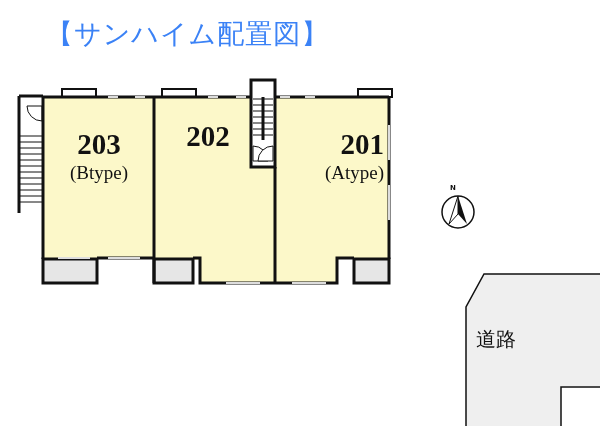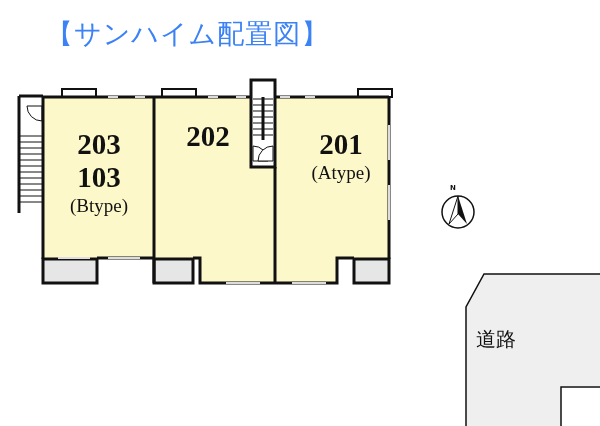--- a/index.html
+++ b/index.html
@@ -112,24 +112,23 @@
     <circle cx="458" cy="212" r="16" fill="#fff" stroke="#111" stroke-width="1.5"></circle>
     <polygon points="458,196 467,224 458,214" fill="#111"></polygon>
     <polygon points="458,196 449,224 458,214" fill="#fff" stroke="#111" stroke-width="1"></polygon>
   </g>
 </svg>
 
 <div class="north">N</div>
 
 <div class="unit-label" style="left:58px;top:130px;width:82px;">
   <span class="n">203</span>
-  <span class="n">103</span>
   <span class="t">(Btype)</span>
 </div>
 <div class="unit-label" style="left:158px;top:122px;width:100px;">
   <span class="n">202</span>
 </div>
-<div class="unit-label" style="left:298px;top:130px;width:86px;">
+<div class="unit-label" style="left:298px;top:130px;width:86px;text-align:right;">
   <span class="n">201</span>
   <span class="t">(Atype)</span>
 </div>
 
 <div class="road-label">道路</div>
 
 </body></html>

